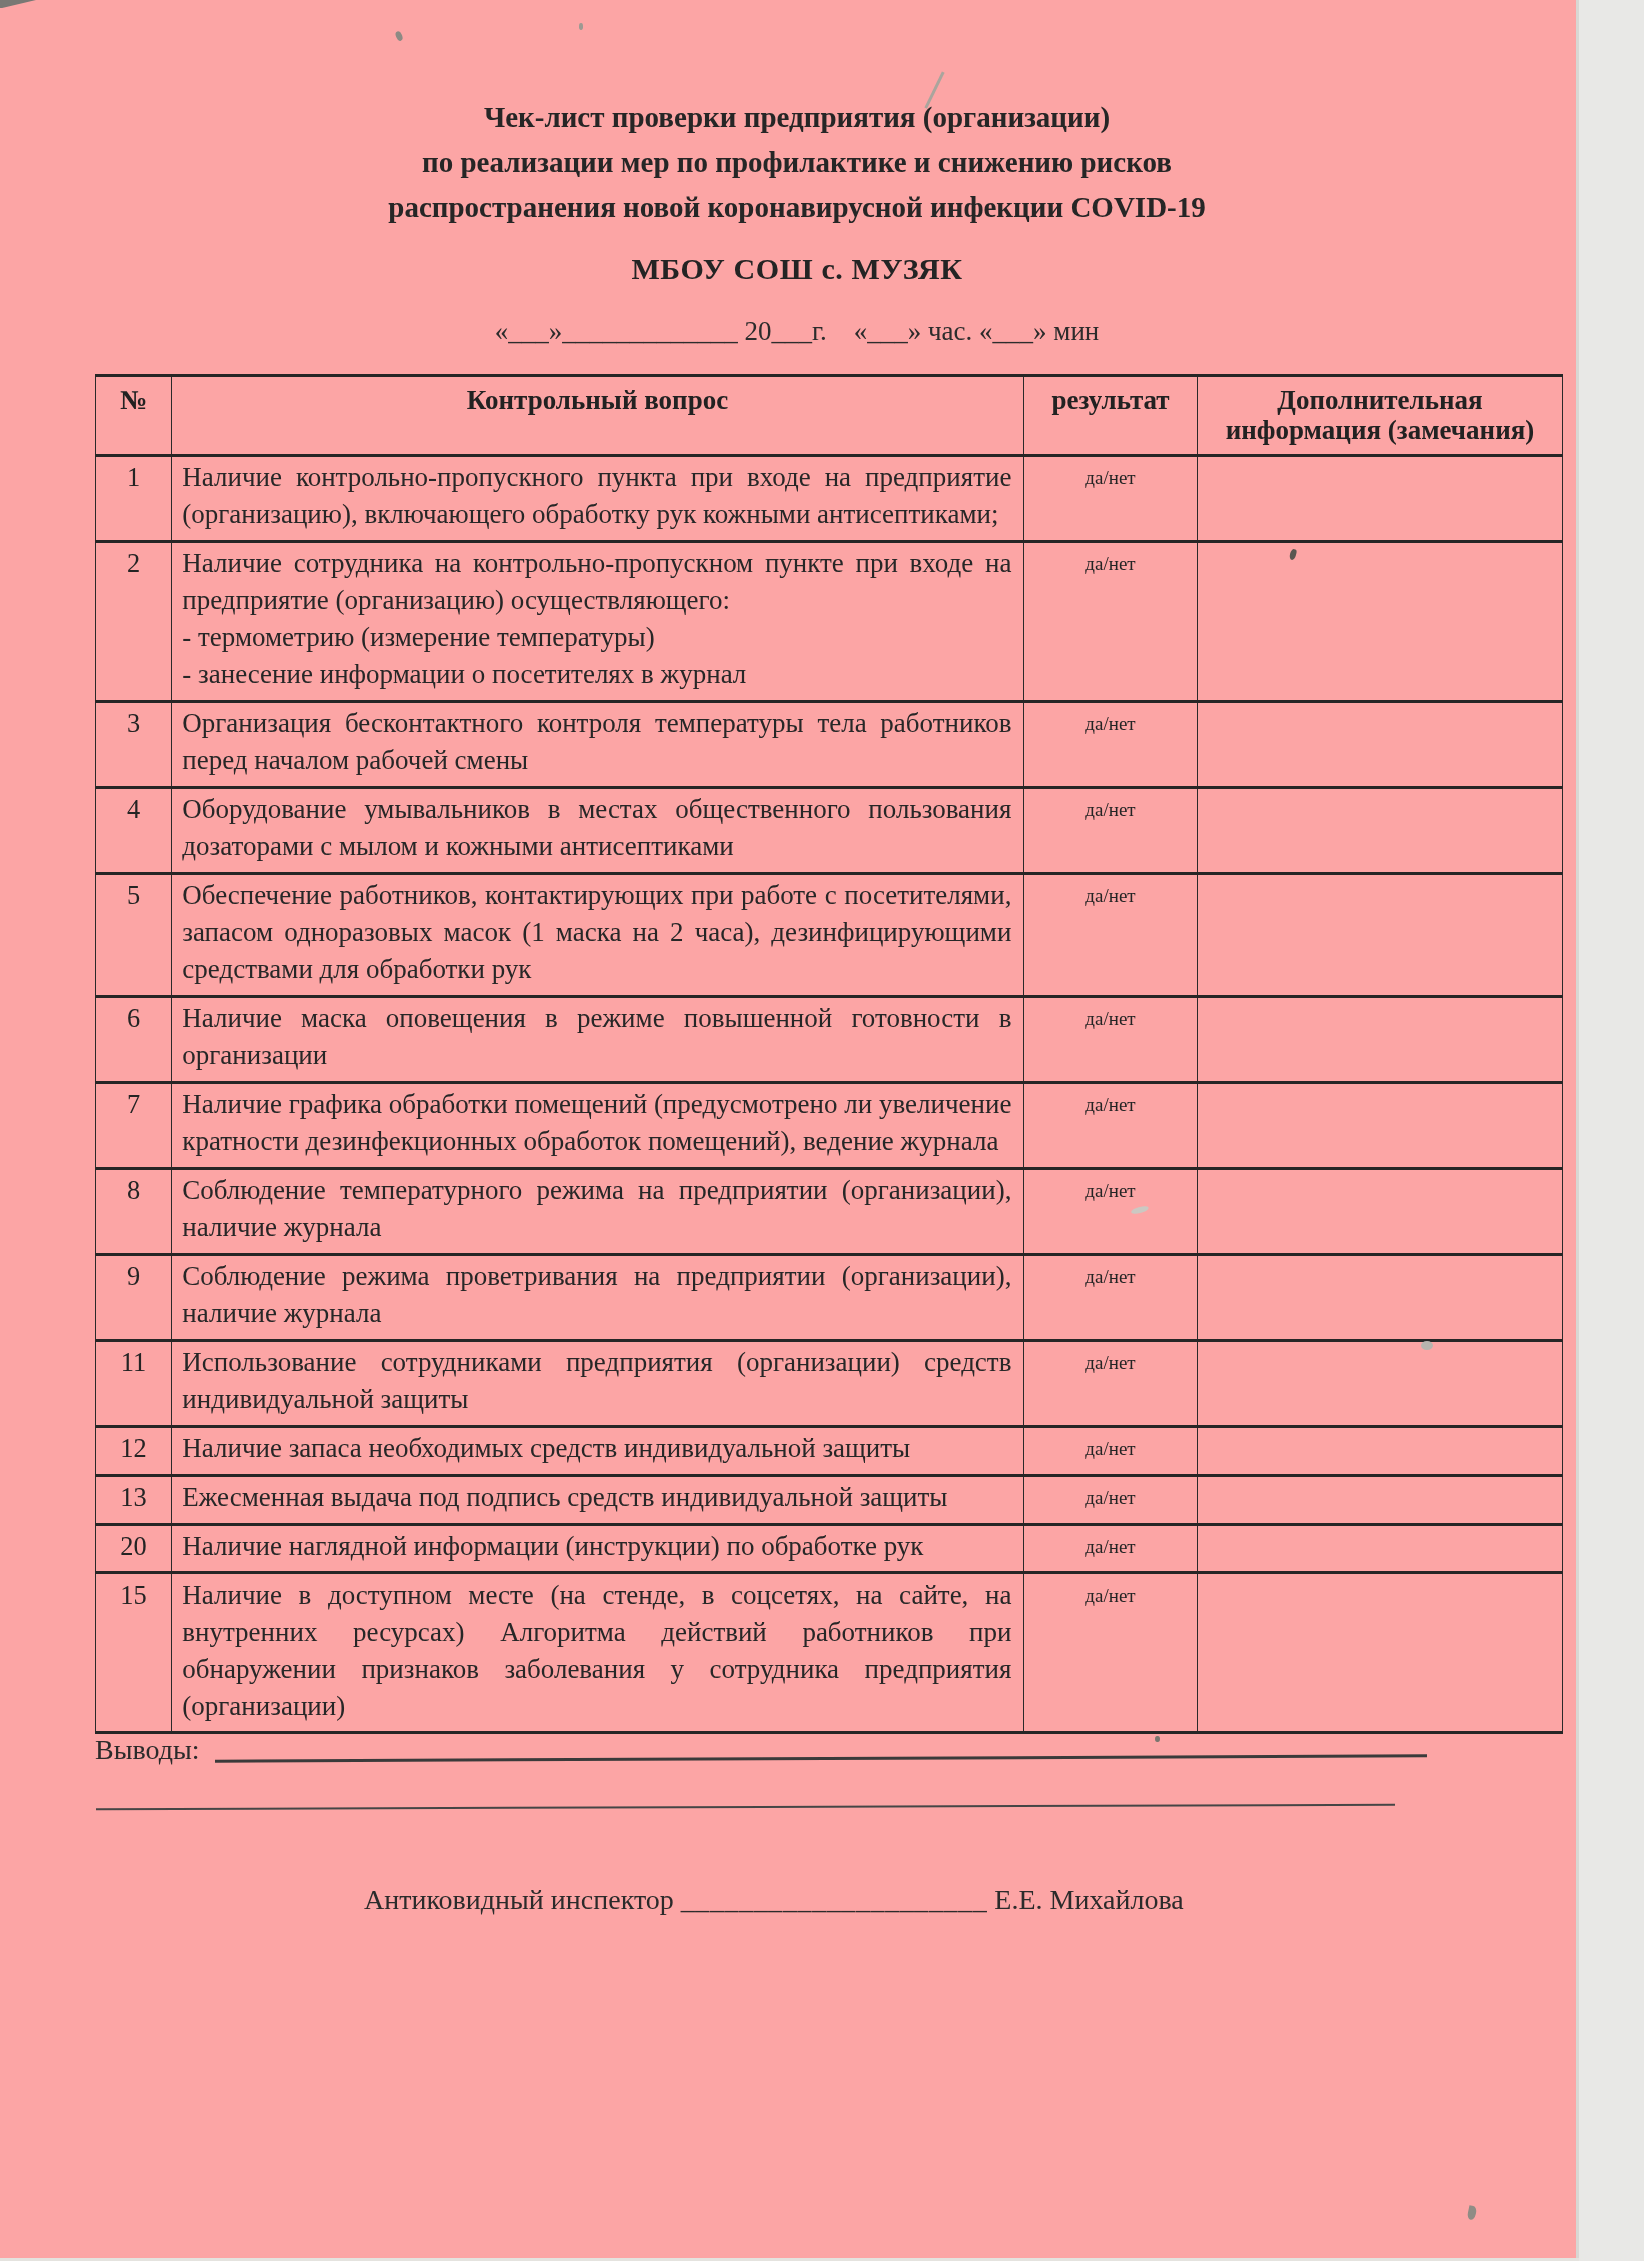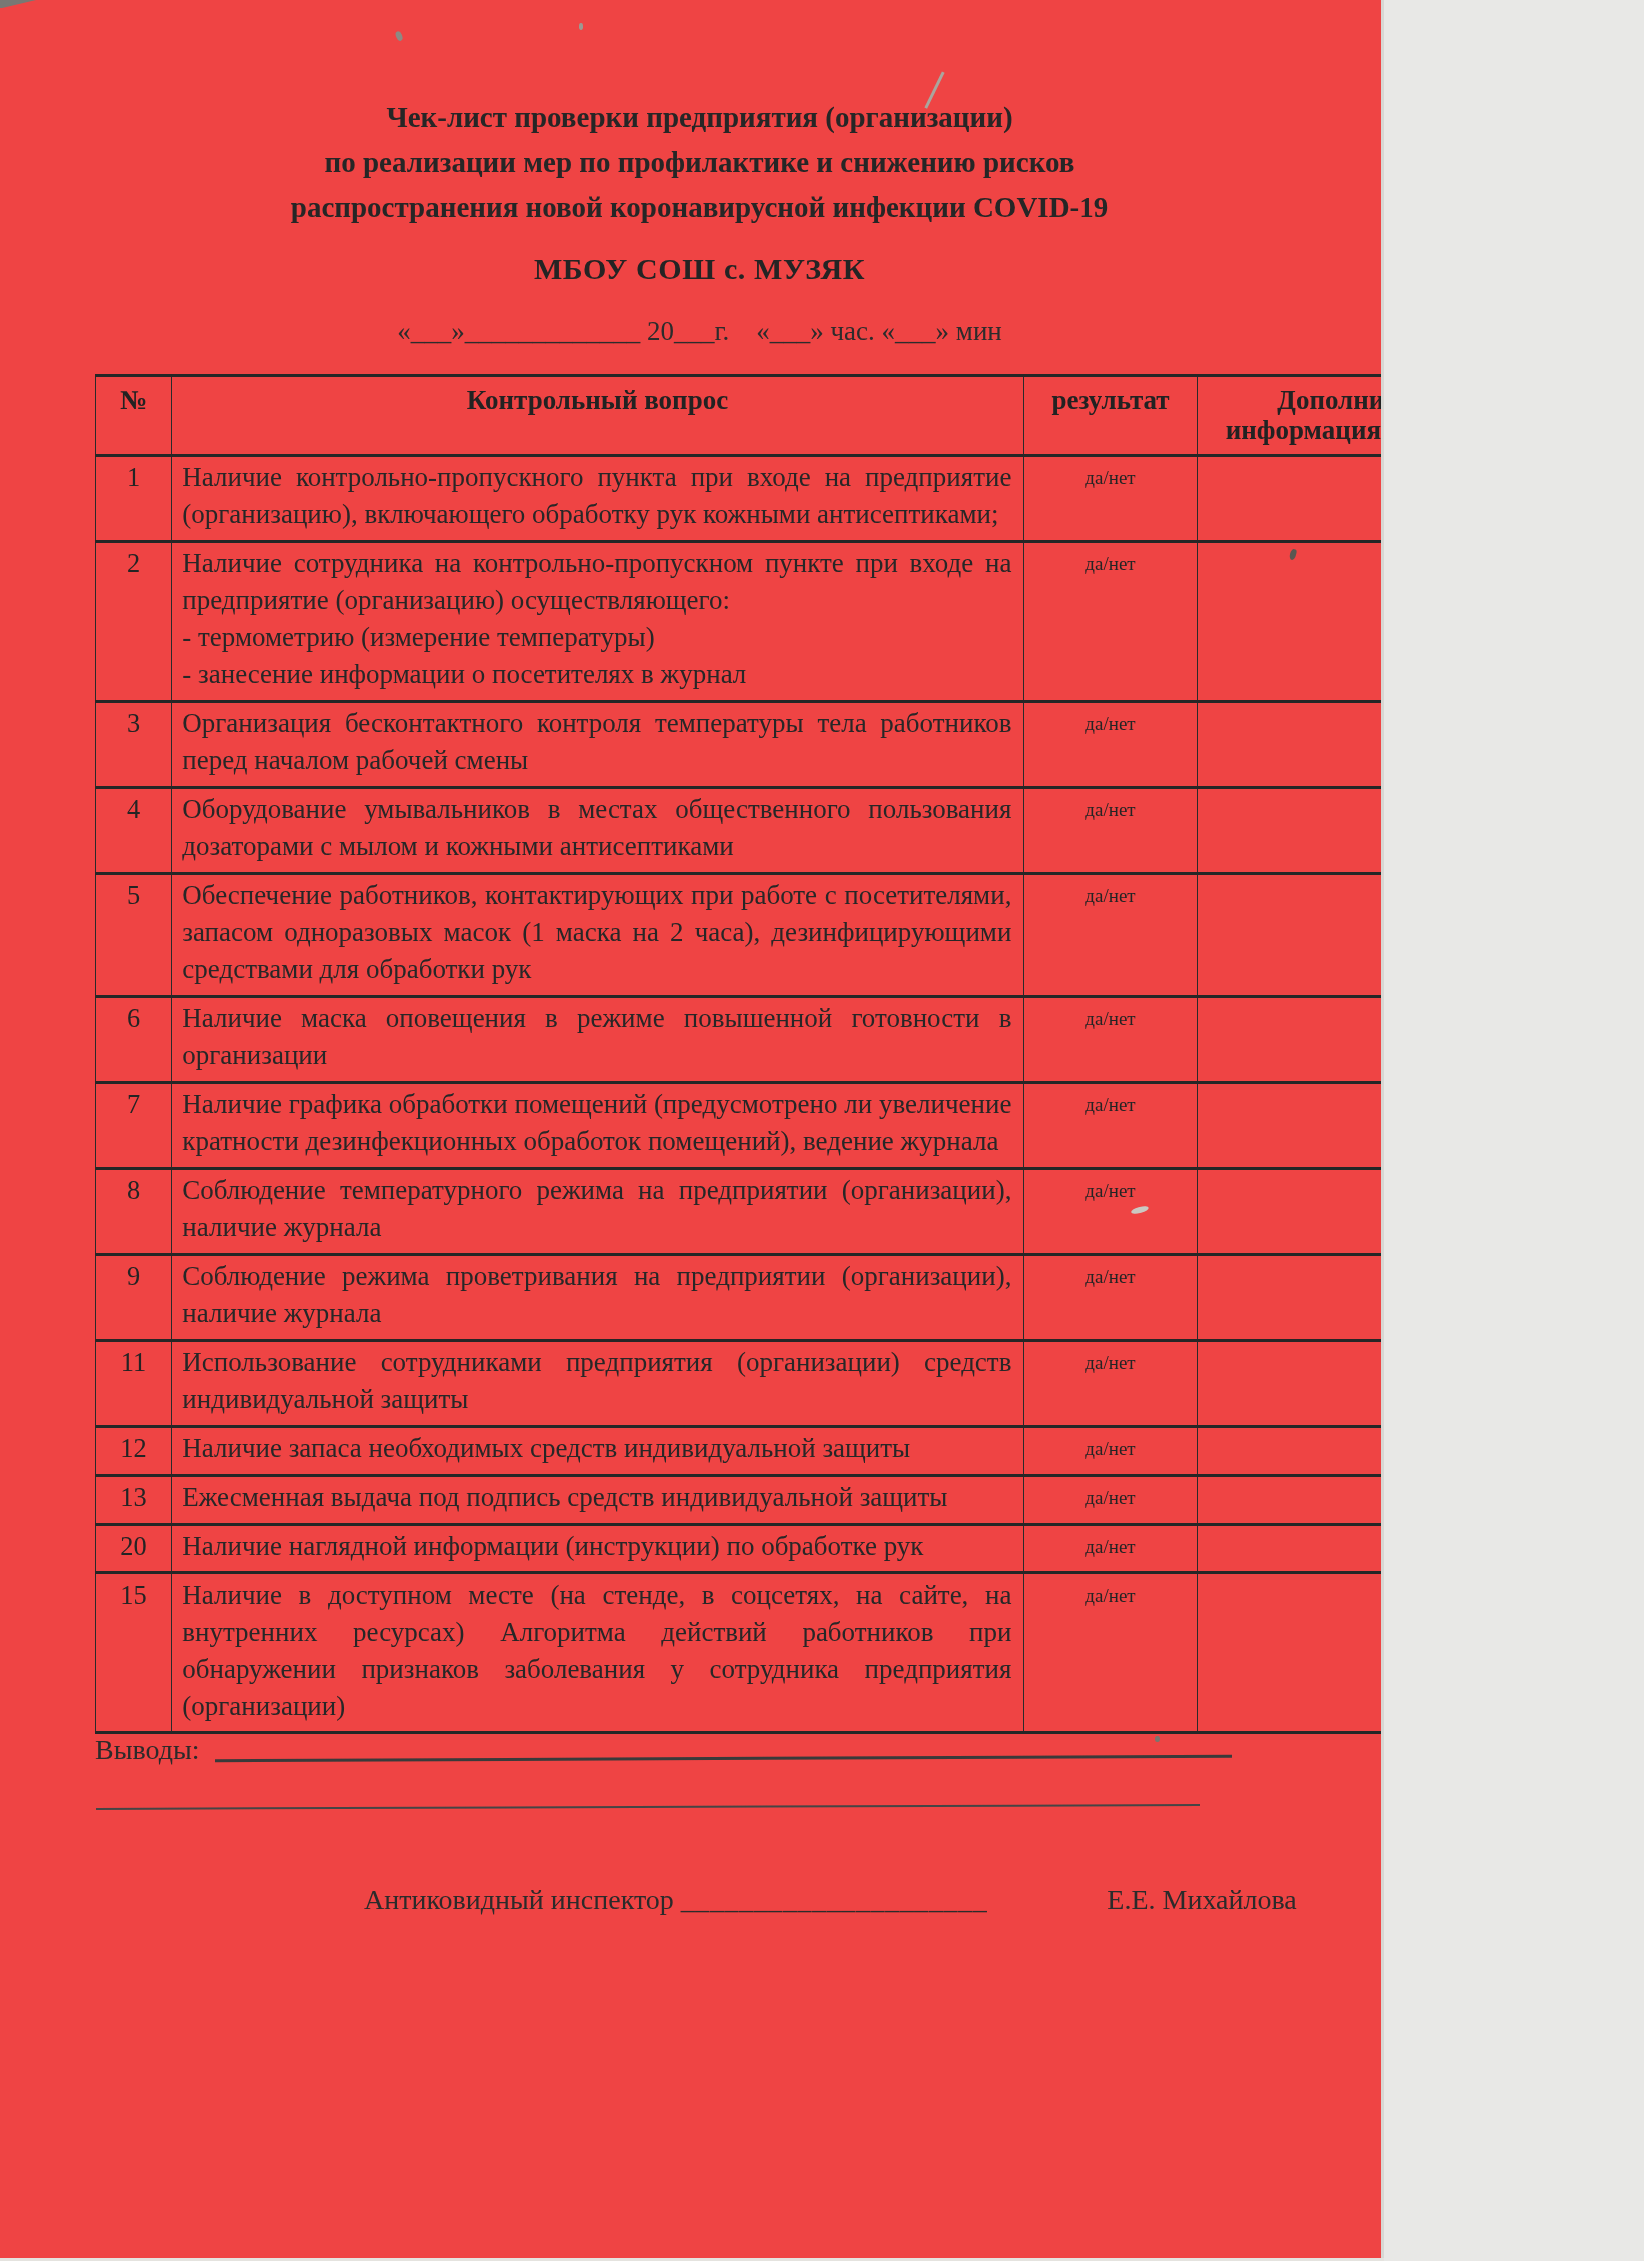--- a/index.html
+++ b/index.html
@@ -1,19 +1,19 @@
 <!DOCTYPE html>
 <html style="font-size:10.3px"><head>
 <meta charset="utf-8">
 <style>
   html,body{margin:0;padding:0;background:#e8e8e6;}
   .page{
     position:relative;
-    width:1384px;height:2261px;
-    background:#ef4444;
+    width:1579px;height:2261px;
+    background:#fca5a5;
     font-family:"Liberation Serif","DejaVu Serif",serif;
     color:#242424;
     overflow:hidden;
   }
   .content{padding:95px 80px 0 95px;}
 
   
   .title{
     text-align:center;
     font-weight:bold;
@@ -111,21 +111,21 @@
     transform:rotate(-0.2deg);
   }
   .signature{
     margin-top:76px;
     padding-left:269px;
     font-size:28px;
     white-space:nowrap;
     color:#2b2b2b;
   }
   .signature .sig-blank{letter-spacing:0.6px;}
-  .signature .sig-name{margin-left:113px;font-family:Liberation Serif, serif;}
+  .signature .sig-name{font-family:Liberation Serif, serif;}
 
   
   .artifact{position:absolute;pointer-events:none;}
   .a-corner{left:0;top:0;width:36px;height:8.4px;background:#787874;
             clip-path:polygon(0 0,100% 0,0 100%);}
   .a-redge{right:0;top:0;bottom:0;width:3.2px;background:#d8d7d3;}
   .a-bedge{left:0;right:0;bottom:0;height:2.6px;background:#e4e3df;}
   .a-dot1{left:1421px;top:1341px;width:12.2px;height:9px;border-radius:50%;background:#b7b4ae;}
   .a-comma{left:1290px;top:549px;width:5.8px;height:11px;border-radius:60% 40% 60% 60%;
            background:#5a5751;transform:rotate(14deg);}

